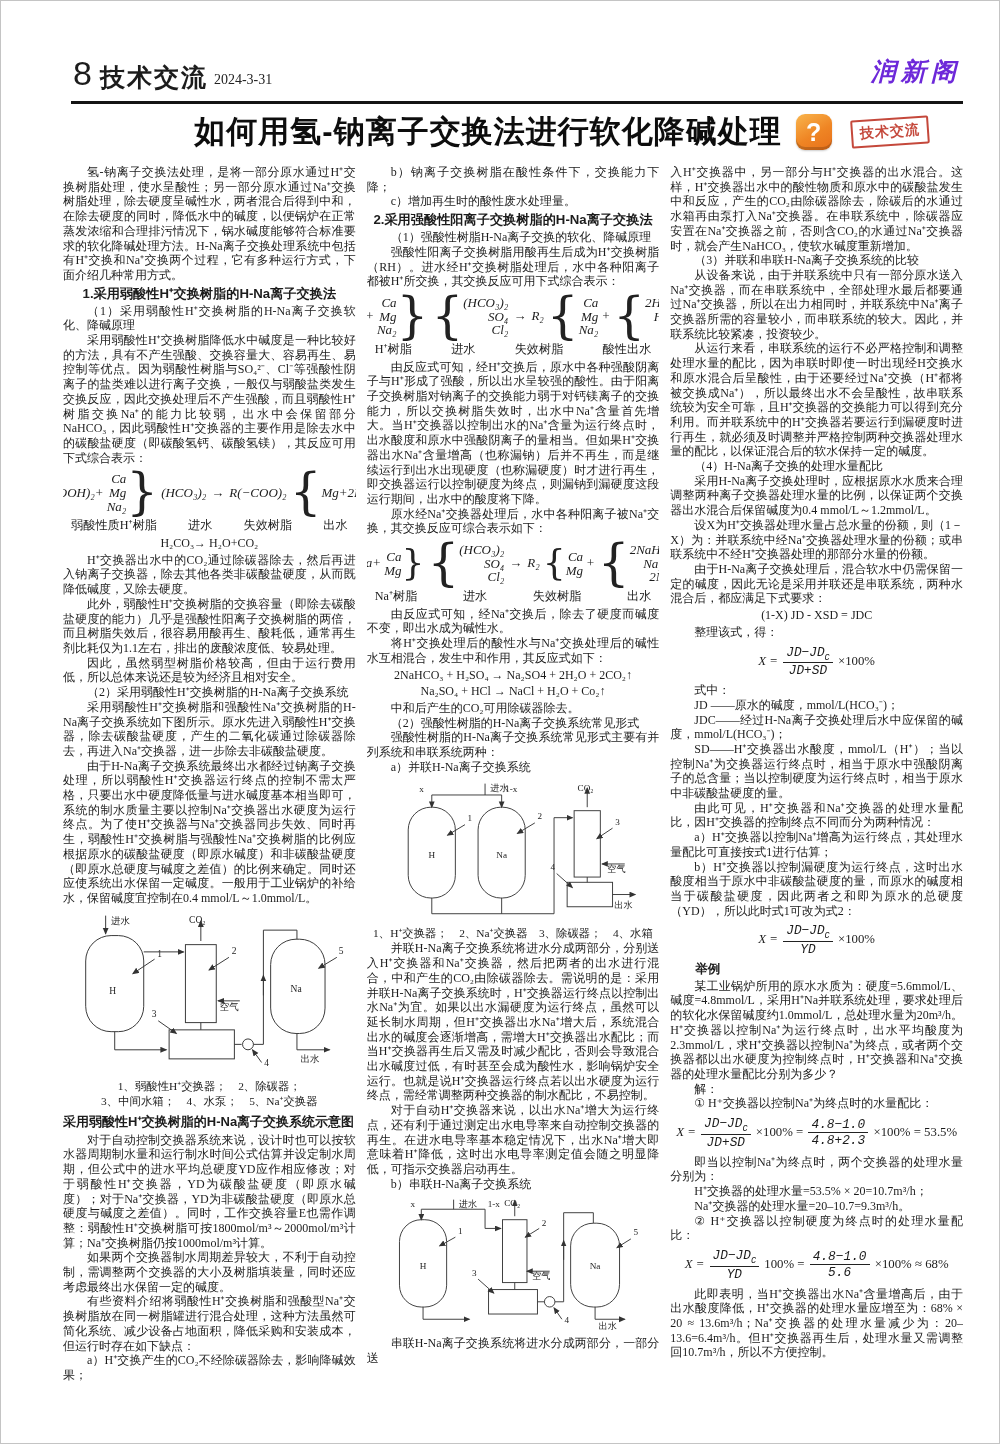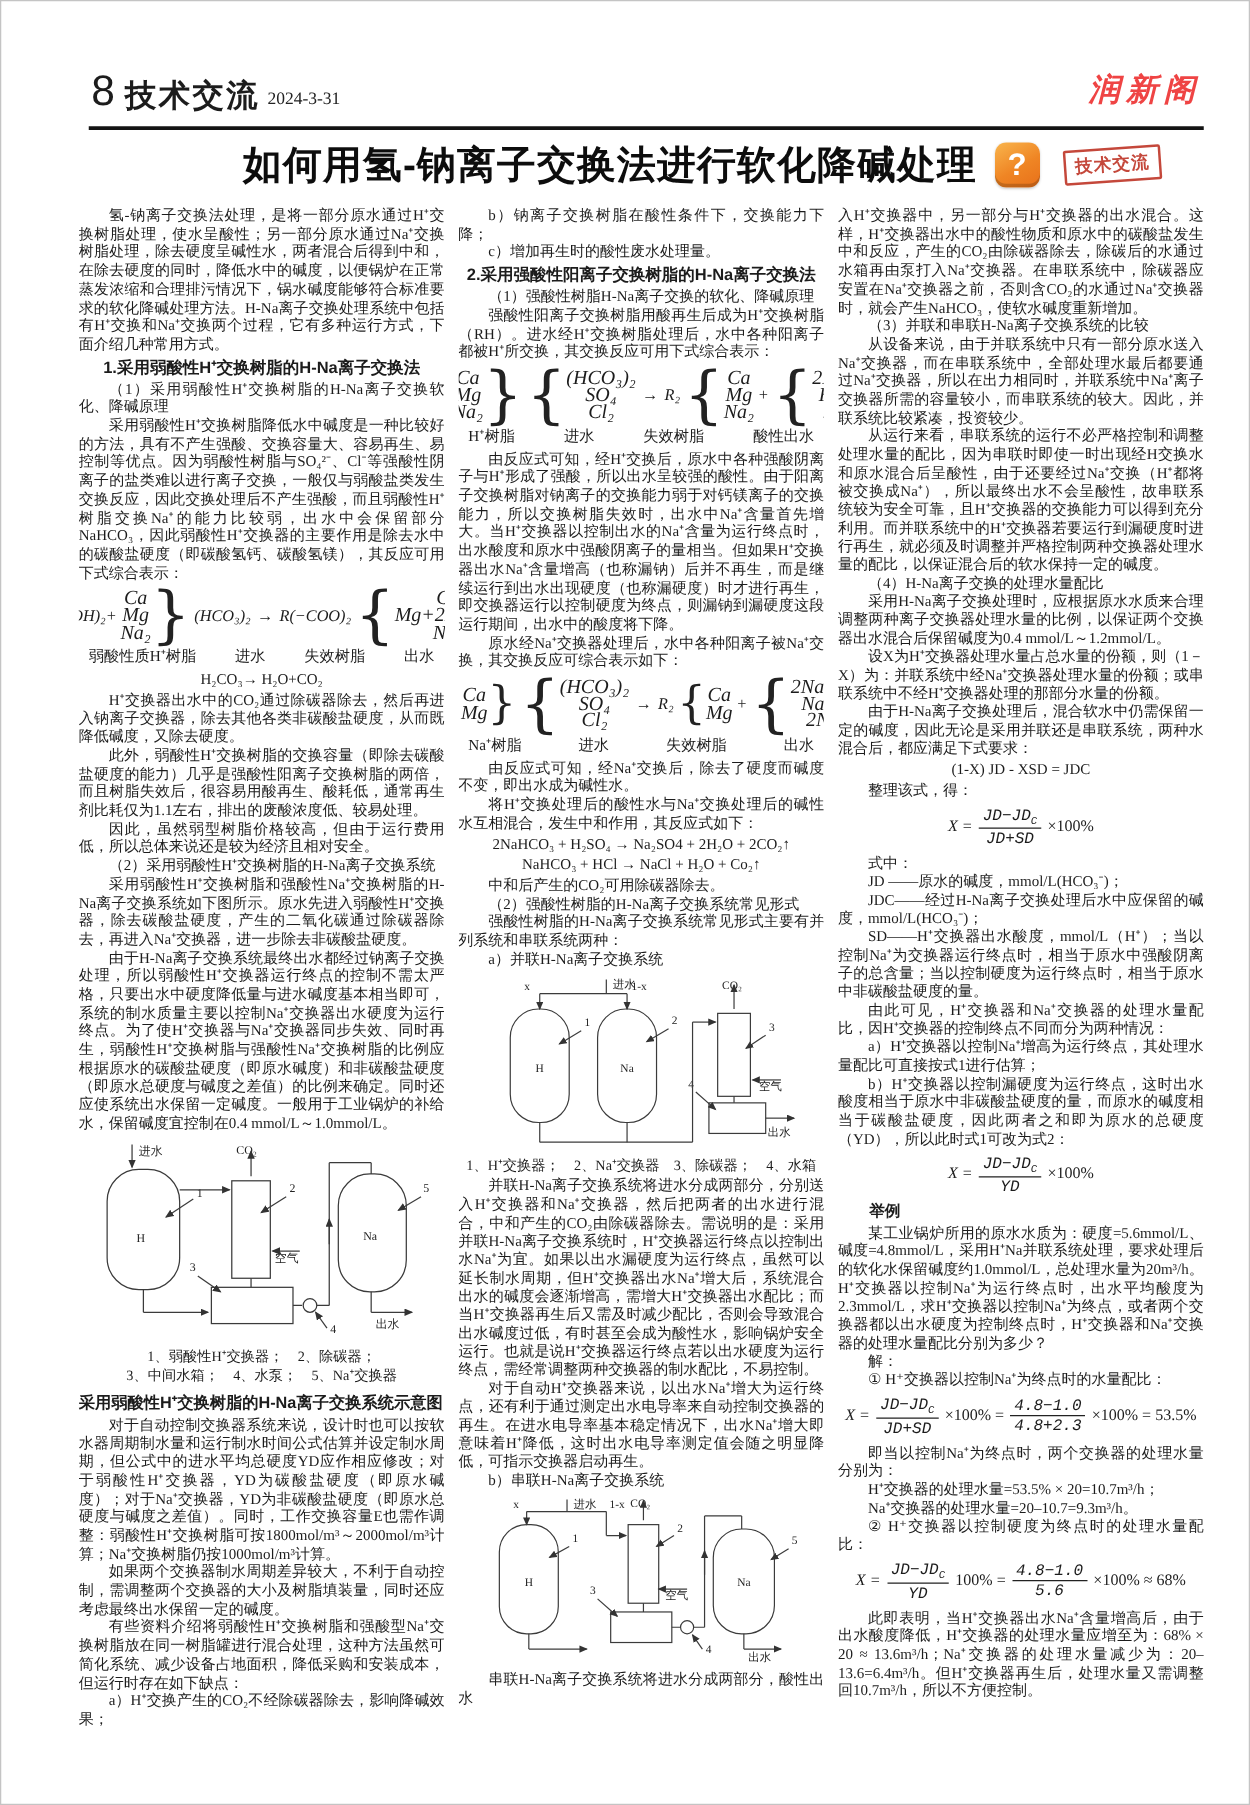--- a/index.html
+++ b/index.html
@@ -3,21 +3,21 @@
 <meta charset="utf-8">
 <style>
   html,body{margin:0;padding:0;background:#fff;}
   .page{position:relative;width:1000px;height:1444px;background:#fff;border:1px solid #c4c4c4;
         box-sizing:border-box;font-family:"Liberation Serif",serif;color:#1c1c1c;overflow:hidden;}
   
   .hdr{position:absolute;top:54px;left:72px;right:38px;display:flex;align-items:flex-end;}
   .hdr .num{font-family:"Liberation Sans",sans-serif;font-size:34px;line-height:1;font-weight:500;}
   .hdr .sec{font-family:"Liberation Sans",sans-serif;font-size:25px;font-weight:700;letter-spacing:2px;margin-left:8px;line-height:1.05;}
   .hdr .date{font-size:14px;margin-left:6px;padding-bottom:2px;color:#222;}
-  .hdr .brand{margin-left:auto;color:#ef4444;font-size:25px;font-weight:700;font-style:italic;letter-spacing:5px;padding-bottom:2px;}
+  .hdr .brand{margin-left:auto;color:#6d28d9;font-size:25px;font-weight:700;font-style:italic;letter-spacing:5px;padding-bottom:2px;}
   .rule{position:absolute;top:100px;left:70px;right:36px;height:3px;background:#141414;}
   
   .titlebar{position:absolute;top:110px;left:12px;width:1000px;text-align:center;white-space:nowrap;}
   .title{display:inline-block;font-family:"Liberation Sans",sans-serif;font-weight:700;font-size:31px;color:#0d0d0d;vertical-align:middle;letter-spacing:1px;}
   .qicon{display:inline-block;width:36px;height:36px;border-radius:9px;margin-left:10px;vertical-align:middle;
          background:linear-gradient(150deg,#f9b54d 0%,#ef8524 55%,#e8701a 100%);
          color:#fff;font-family:"Liberation Sans",sans-serif;font-weight:700;font-size:25px;line-height:36px;text-align:center;
          box-shadow:inset 0 -3px 0 rgba(0,0,0,.18), 0 1px 2px rgba(0,0,0,.2);}
   .stamp{position:absolute;top:117px;right:70px;border:2px solid #c0392b;color:#c0392b;border-radius:2px;
          font-family:"Liberation Sans",sans-serif;font-weight:700;font-size:14px;letter-spacing:1px;
@@ -29,21 +29,21 @@
   .p.ni{text-indent:0;}
   .h{font-family:"Liberation Sans",sans-serif;font-weight:700;font-size:13.2px;text-align:center;margin:3px 0 2px;line-height:16px;}
   .hb{font-family:"Liberation Sans",sans-serif;font-weight:700;font-size:12.5px;text-indent:2em;margin:2px 0;}
   .center{text-align:center;margin:2px 0;text-indent:0;}
   
   .eq{margin:5px 0 3px;}
   .eqrow{display:flex;align-items:center;justify-content:center;gap:3px;font-style:italic;font-size:13px;}
   .eqt{white-space:nowrap;}
   .arr{font-style:normal;padding:0 2px;}
   .stack{display:inline-flex;align-items:center;}
-  .stack .lines{display:flex;flex-direction:column;align-items:center;font-size:16px;line-height:13.6px;}
+  .stack .lines{display:flex;flex-direction:column;align-items:flex-end;font-size:13px;line-height:13.6px;}
   .brace{font-style:normal;font-family:"DejaVu Serif",serif;font-weight:200;line-height:.9;color:#222;}
   .eqlabels{display:flex;justify-content:space-between;font-size:12.2px;margin-top:3px;padding:0 8px;}
   
   .formula{text-align:center;margin:5px 0;font-size:12.8px;text-indent:0;}
   .formula .v{font-style:italic;}
   .frac{display:inline-flex;flex-direction:column;vertical-align:middle;text-align:center;line-height:1.18;font-style:italic;margin:0 2px;font-family:Liberation Mono, monospace;}
   .frac .fn{border-bottom:1px solid #222;padding:0 3px;}
   sub{font-size:8.5px;}
   
   .diag{margin:6px 0 2px;text-align:center;}
@@ -259,21 +259,21 @@
           <div class="eqlabels">
             <span>Na⁺树脂</span>
             <span>进水</span>
             <span>失效树脂</span>
             <span>出水</span>
           </div>
         </div>
         <div class="p">由反应式可知，经Na⁺交换后，除去了硬度而碱度不变，即出水成为碱性水。</div>
         <div class="p">将H⁺交换处理后的酸性水与Na⁺交换处理后的碱性水互相混合，发生中和作用，其反应式如下：</div>
         <div class="center">2NaHCO₃ + H₂SO₄ → Na₂SO4 + 2H₂O + 2CO₂↑</div>
-        <div class="center">NaHCO₃ + HCl → NaCl + H₂O + Co₂↑</div>
+        <div class="center">Na₂SO₄ + HCl → NaCl + H₂O + Co₂↑</div>
         <div class="p">中和后产生的CO₂可用除碳器除去。</div>
         <div class="p">（2）强酸性树脂的H-Na离子交换系统常见形式</div>
         <div class="p">强酸性树脂的H-Na离子交换系统常见形式主要有并列系统和串联系统两种：</div>
         <div class="p">a）并联H-Na离子交换系统</div>
         <div class="diag"><svg class="dg" width="262" viewBox="0 0 300 160">
             <defs>
               <marker id="ah2" markerWidth="8" markerHeight="8" refX="6" refY="3" orient="auto">
                 <path d="M0,0L7,3L0,6z"></path>
               </marker>
             </defs>
@@ -358,21 +358,21 @@
             <rect x="216" y="30" width="56" height="96" rx="26"></rect>
             <text x="244" y="82" text-anchor="middle">Na</text>
             <line x1="285" y1="48" x2="269" y2="58" marker-end="url(#ah3)"></line>
             <text x="288" y="44">5</text>
             <line x1="244" y1="126" x2="244" y2="140"></line>
             <line x1="244" y1="140" x2="278" y2="140" marker-end="url(#ah3)"></line>
             <text x="248" y="151" font-size="10">出水</text>
             <line x1="47" y1="126" x2="47" y2="140"></line>
             <line x1="47" y1="140" x2="100" y2="140" marker-end="url(#ah3)"></line>
           </svg></div>
-        <div class="p">串联H-Na离子交换系统将进水分成两部分，酸性出水</div>
+        <div class="p">串联H-Na离子交换系统将进水分成两部分，一部分送</div>
       </div>
     <div class="col">
         <div class="p ni">入H⁺交换器中，另一部分与H⁺交换器的出水混合。这样，H⁺交换器出水中的酸性物质和原水中的碳酸盐发生中和反应，产生的CO₂由除碳器除去，除碳后的水通过水箱再由泵打入Na⁺交换器。在串联系统中，除碳器应安置在Na⁺交换器之前，否则含CO₂的水通过Na⁺交换器时，就会产生NaHCO₃，使软水碱度重新增加。</div>
         <div class="p">（3）并联和串联H-Na离子交换系统的比较</div>
         <div class="p">从设备来说，由于并联系统中只有一部分原水送入Na⁺交换器，而在串联系统中，全部处理水最后都要通过Na⁺交换器，所以在出力相同时，并联系统中Na⁺离子交换器所需的容量较小，而串联系统的较大。因此，并联系统比较紧凑，投资较少。</div>
         <div class="p">从运行来看，串联系统的运行不必严格控制和调整处理水量的配比，因为串联时即使一时出现经H交换水和原水混合后呈酸性，由于还要经过Na⁺交换（H⁺都将被交换成Na⁺），所以最终出水不会呈酸性，故串联系统较为安全可靠，且H⁺交换器的交换能力可以得到充分利用。而并联系统中的H⁺交换器若要运行到漏硬度时进行再生，就必须及时调整并严格控制两种交换器处理水量的配比，以保证混合后的软水保持一定的碱度。</div>
         <div class="p">（4）H-Na离子交换的处理水量配比</div>
         <div class="p">采用H-Na离子交换处理时，应根据原水水质来合理调整两种离子交换器处理水量的比例，以保证两个交换器出水混合后保留碱度为0.4 mmol/L～1.2mmol/L。</div>
         <div class="p">设X为H⁺交换器处理水量占总水量的份额，则（1－X）为：并联系统中经Na⁺交换器处理水量的份额；或串联系统中不经H⁺交换器处理的那部分水量的份额。</div>
         <div class="p">由于H-Na离子交换处理后，混合软水中仍需保留一定的碱度，因此无论是采用并联还是串联系统，两种水混合后，都应满足下式要求：</div>

